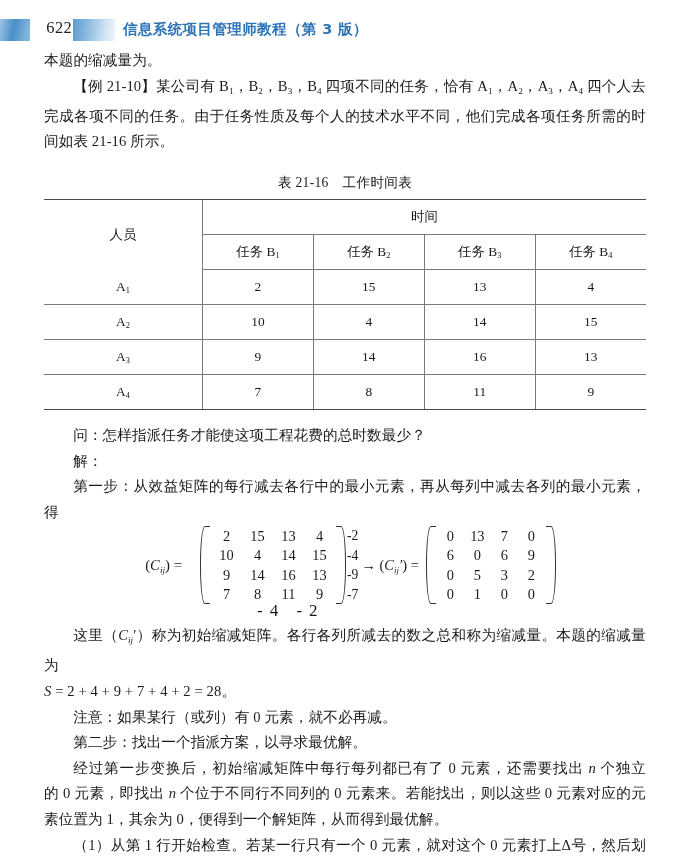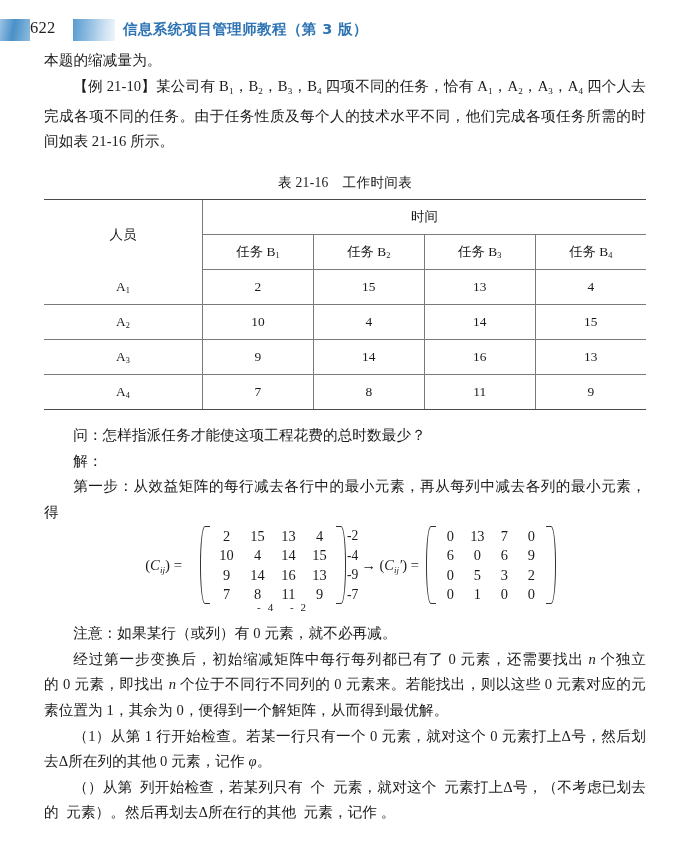--- a/index.html
+++ b/index.html
@@ -23,21 +23,21 @@
   .hdr-block-left {
     position: absolute;
     left: 0; top: 19px;
     width: 30px; height: 22px;
     background: linear-gradient(100deg, #9dc3e6 0%, #4a90c8 45%, #8fbde0 100%);
   }
   .hdr-pagenum {
     position: absolute;
     left: 30px; top: 18px;
     width: 42px;
-    text-align: left;
+    text-align: right;
     font-size: 16.5px;
     font-family: "Liberation Serif", serif;
     color: #231f20;
     letter-spacing: 0.3px;
   }
   .hdr-block-right {
     position: absolute;
     left: 73px; top: 19px;
     width: 42px; height: 22px;
     background: linear-gradient(95deg, #5a9bcf 0%, #8cbbe0 35%, #cfe2f2 75%, #eef5fb 100%);
@@ -157,21 +157,21 @@
     font-size: 13.6px;
     margin-left: 12px;
   }
   .arrow {
     margin: 0 4px 0 3px;
     font-size: 14.5px;
     white-space: nowrap;
   }
   .colsubs {
     position: absolute;
-    font-size: 11px;
+    font-size: 17px;
     white-space: nowrap;
     letter-spacing: 7px;
     text-align: right;
   }
 </style>
 </head>
 <body>
 
 <div class="page-header">
   <div class="hdr-block-left"></div>
@@ -288,22 +288,25 @@
           <span class="lat">1</span>
           <span class="lat">0</span>
           <span class="lat">0</span>
         </span>
       </span>
     </div>
 
     <div class="colsubs lat" style="left:213px; top:76px;">-4  -2</div>
   </div>
 
+  <p class="para indent" style="margin-top:2px;">这里（<span class="ital">C<sub>ij</sub></span>′）称为初始缩减矩阵。各行各列所减去的数之总和称为缩减量。本题的缩减量为</p>
+  <p class="para"><span class="ital">S</span>&nbsp;<span class="lat">= 2 + 4 + 9 + 7 + 4 + 2 = 28</span>。</p>
 
   <p class="para indent">注意：如果某行（或列）有&nbsp;<span class="lat">0</span>&nbsp;元素，就不必再减。</p>
+  <p class="para indent">第二步：找出一个指派方案，以寻求最优解。</p>
 
   <p class="para indent">经过第一步变换后，初始缩减矩阵中每行每列都已有了&nbsp;<span class="lat">0</span>&nbsp;元素，还需要找出&nbsp;<span class="ital">n</span>&nbsp;个独立的&nbsp;<span class="lat">0</span>&nbsp;元素，即找出&nbsp;<span class="ital">n</span>&nbsp;个位于不同行不同列的&nbsp;<span class="lat">0</span>&nbsp;元素来。若能找出，则以这些&nbsp;<span class="lat">0</span>&nbsp;元素对应的元素位置为&nbsp;<span class="lat">1</span>，其余为&nbsp;<span class="lat">0</span>，便得到一个解矩阵，从而得到最优解。</p>
 
 
   <p class="para indent">（<span class="lat">1</span>）从第&nbsp;<span class="lat">1</span>&nbsp;行开始检查。若某一行只有一个&nbsp;<span class="lat">0</span>&nbsp;元素，就对这个&nbsp;<span class="lat">0</span>&nbsp;元素打上Δ号，然后划去Δ所在列的其他&nbsp;<span class="lat">0</span>&nbsp;元素，记作&nbsp;<span class="ital">φ</span>。</p>
 
   <p class="para indent">（）从第&nbsp;&nbsp;列开始检查，若某列只有&nbsp;&nbsp;个&nbsp;&nbsp;元素，就对这个&nbsp;&nbsp;元素打上Δ号，（不考虑已划去的&nbsp;&nbsp;元素）。然后再划去Δ所在行的其他&nbsp;&nbsp;元素，记作&nbsp;。</p>
 
 </div>
 

